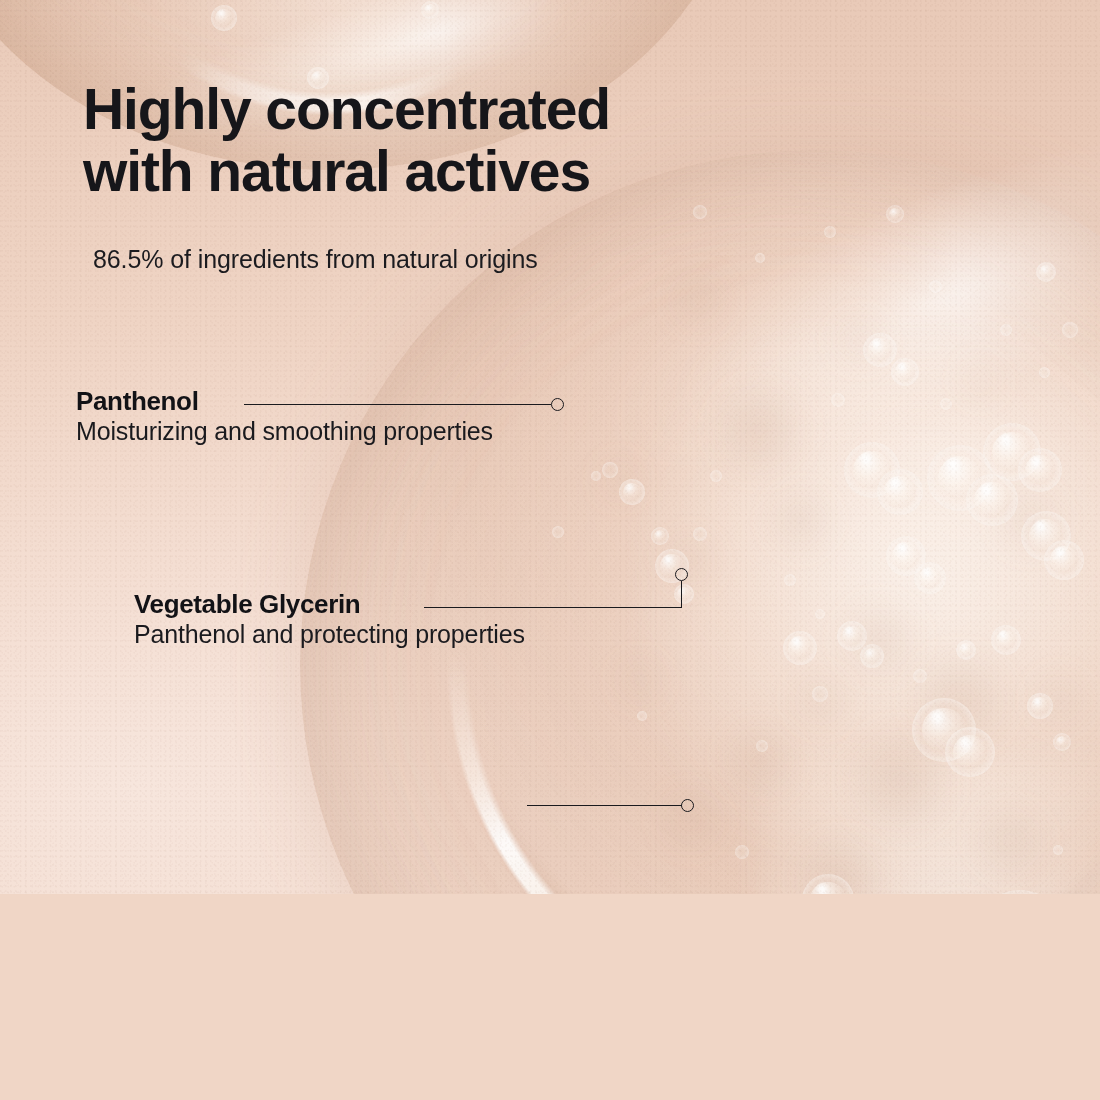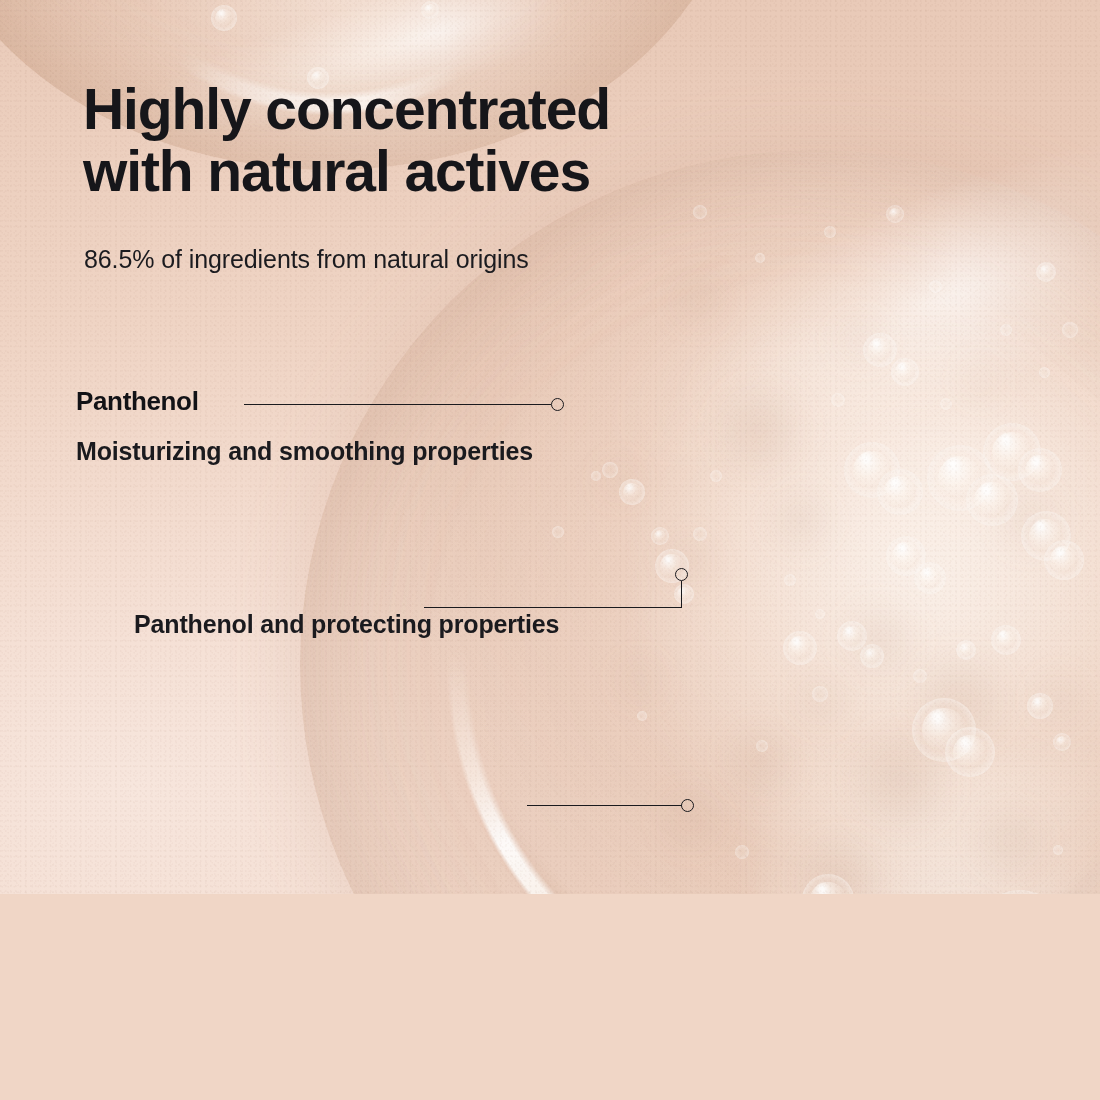--- a/index.html
+++ b/index.html
@@ -175,39 +175,39 @@
   #content { position:absolute; inset:0; }
 
   #headline {
     position:absolute; left:83px; top:78px;
     font-size:57px; line-height:62px;
     font-weight:600; letter-spacing:-1.1px;
     color:#16161a;
     white-space:pre-line;
   }
   #subtitle {
-    position:absolute; left:84px; top:244px;
+    position:absolute; left:93px; top:244px;
     font-size:25px; line-height:31px;
     font-weight:400; letter-spacing:-.1px;
     color:#1b1b1f;
   }
 
   .callout { position:absolute; }
   .callout .name {
     font-size:26px; line-height:30px;
     font-weight:700; letter-spacing:-.35px;
     color:#121216;
     display:inline-block;
   }
   .callout .desc {
     font-size:25px; line-height:30px;
-    font-weight:700; letter-spacing:-.15px;
+    font-weight:400; letter-spacing:-.15px;
     color:#1a1a1e;
     white-space:pre-line;
-    margin-top:20px;
+    margin-top:0;
   }
 
   .leader { position:absolute; }
   .leader .h {
     position:absolute; height:0;
     border-top:1.6px solid #1a1a1e;
   }
   .leader .v {
     position:absolute; width:0;
     border-left:1.6px solid #1a1a1e;
@@ -521,20 +521,21 @@
     <div class="callout" style="left:76px; top:386px;">
       <div class="name">Panthenol</div>
       <div class="desc">Moisturizing and smoothing properties</div>
     </div>
     <div class="leader" style="left:0; top:0;">
       <div class="h" style="left:244px; top:404px; width:307px;"></div>
       <div class="dot" style="left:551px; top:398px;"></div>
     </div>
 
     <div class="callout" style="left:134px; top:589px;">
+      <div class="name">Vegetable Glycerin</div>
       <div class="desc">Panthenol and protecting properties</div>
     </div>
     <div class="leader" style="left:0; top:0;">
       <div class="h" style="left:424px; top:607px; width:258px;"></div>
       <div class="v" style="left:681px; top:581px; height:27px;"></div>
       <div class="dot" style="left:675px; top:568px;"></div>
     </div>
 
     <div class="leader" style="left:0; top:0;">
       <div class="h" style="left:527px; top:805px; width:155px;"></div>

